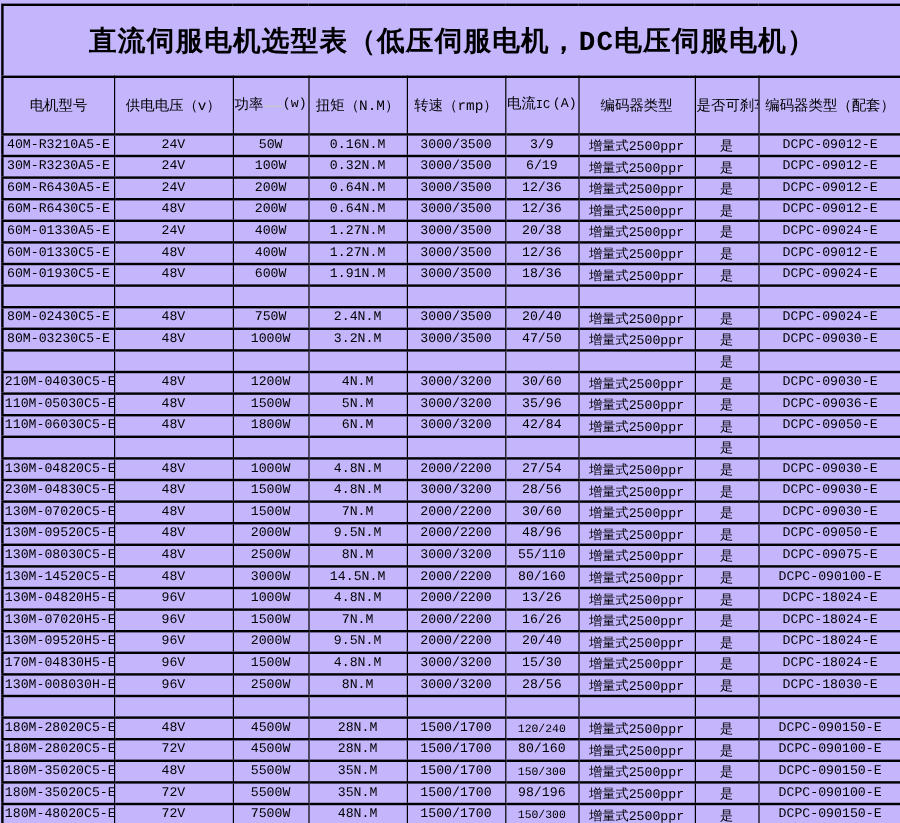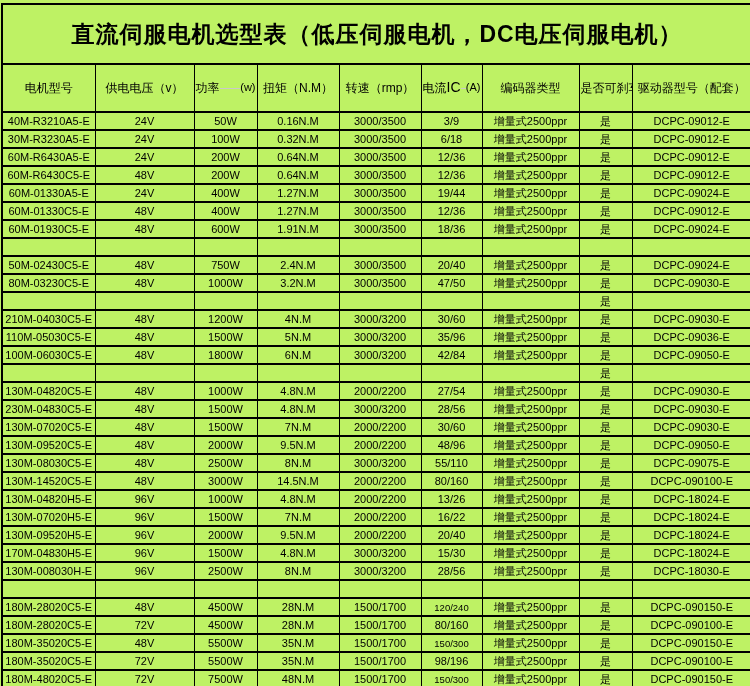--- a/index.html
+++ b/index.html
@@ -1,18 +1,18 @@
 <!DOCTYPE html>
 <html><head>
 <meta charset="utf-8">
 <style>
   html,body{margin:0;padding:0;background:#fff;}
   .sheet{
-    width:750px;height:686px;overflow:hidden;background:#bef264;
-    font-family:Liberation Sans, sans-serif;color:#000;
+    width:750px;height:686px;overflow:hidden;background:#c4b5fd;
+    font-family:Liberation Mono, monospace;color:#000;
     box-sizing:border-box;padding-top:3px;
   }
   table{
     border-collapse:collapse;table-layout:fixed;
     width:748px;margin-left:1px;
     border:2px solid #000;
   }
   td,th{
     border:1px solid #000;
     border-top-width:2px;border-bottom-width:2px;
@@ -21,21 +21,21 @@
     font-size:11px;font-weight:normal;
   }
   tr.title-row td{
     height:58px;font-size:23px;font-weight:bold;letter-spacing:1px;
   }
   tr.header-row th{height:46px;font-size:12px;}
   tbody tr{height:18px;}
   .hdr2{display:flex;align-items:center;justify-content:center;line-height:1.25;}
   .hsep{display:block;width:44px;border-top:1px solid #c9c9c9;margin:1px 0;}
   .hsub{font-size:11px;}
-  .hsuffix{font-size:14px;}
+  .hsuffix{font-size:10px;}
   td.sm{font-size:9.5px;}
 </style>
 </head>
 <body>
 
 <div class="sheet">
   <table>
     <colgroup>
       <col style="width:93px">
         <col style="width:99px">
@@ -80,21 +80,21 @@
             <span class="hsub">(A)</span>
           </span>
         </th>
         <th>
           <span>编码器类型</span>
         </th>
         <th>
           <span>是否可刹车</span>
         </th>
         <th>
-          <span>驱动器型号（配套）</span>
+          <span>编码器类型（配套）</span>
         </th>
       </tr>
     </thead>
     <tbody>
         <tr>
           <td>40M-R3210A5-E</td>
           <td>24V</td>
           <td>50W</td>
           <td>0.16N.M</td>
           <td>3000/3500</td>
@@ -102,21 +102,21 @@
           <td>增量式2500ppr</td>
           <td>是</td>
           <td>DCPC-09012-E</td>
         </tr>
         <tr>
           <td>30M-R3230A5-E</td>
           <td>24V</td>
           <td>100W</td>
           <td>0.32N.M</td>
           <td>3000/3500</td>
-          <td>6/18</td>
+          <td>6/19</td>
           <td>增量式2500ppr</td>
           <td>是</td>
           <td>DCPC-09012-E</td>
         </tr>
         <tr>
           <td>60M-R6430A5-E</td>
           <td>24V</td>
           <td>200W</td>
           <td>0.64N.M</td>
           <td>3000/3500</td>
@@ -135,21 +135,21 @@
           <td>增量式2500ppr</td>
           <td>是</td>
           <td>DCPC-09012-E</td>
         </tr>
         <tr>
           <td>60M-01330A5-E</td>
           <td>24V</td>
           <td>400W</td>
           <td>1.27N.M</td>
           <td>3000/3500</td>
-          <td>19/44</td>
+          <td>20/38</td>
           <td>增量式2500ppr</td>
           <td>是</td>
           <td>DCPC-09024-E</td>
         </tr>
         <tr>
           <td>60M-01330C5-E</td>
           <td>48V</td>
           <td>400W</td>
           <td>1.27N.M</td>
           <td>3000/3500</td>
@@ -174,21 +174,21 @@
           <td></td>
           <td></td>
           <td></td>
           <td></td>
           <td></td>
           <td></td>
           <td></td>
           <td></td>
         </tr>
         <tr>
-          <td>50M-02430C5-E</td>
+          <td>80M-02430C5-E</td>
           <td>48V</td>
           <td>750W</td>
           <td>2.4N.M</td>
           <td>3000/3500</td>
           <td>20/40</td>
           <td>增量式2500ppr</td>
           <td>是</td>
           <td>DCPC-09024-E</td>
         </tr>
         <tr>
@@ -229,21 +229,21 @@
           <td>48V</td>
           <td>1500W</td>
           <td>5N.M</td>
           <td>3000/3200</td>
           <td>35/96</td>
           <td>增量式2500ppr</td>
           <td>是</td>
           <td>DCPC-09036-E</td>
         </tr>
         <tr>
-          <td>100M-06030C5-E</td>
+          <td>110M-06030C5-E</td>
           <td>48V</td>
           <td>1800W</td>
           <td>6N.M</td>
           <td>3000/3200</td>
           <td>42/84</td>
           <td>增量式2500ppr</td>
           <td>是</td>
           <td>DCPC-09050-E</td>
         </tr>
         <tr>
@@ -333,21 +333,21 @@
           <td>增量式2500ppr</td>
           <td>是</td>
           <td>DCPC-18024-E</td>
         </tr>
         <tr>
           <td>130M-07020H5-E</td>
           <td>96V</td>
           <td>1500W</td>
           <td>7N.M</td>
           <td>2000/2200</td>
-          <td>16/22</td>
+          <td>16/26</td>
           <td>增量式2500ppr</td>
           <td>是</td>
           <td>DCPC-18024-E</td>
         </tr>
         <tr>
           <td>130M-09520H5-E</td>
           <td>96V</td>
           <td>2000W</td>
           <td>9.5N.M</td>
           <td>2000/2200</td>

